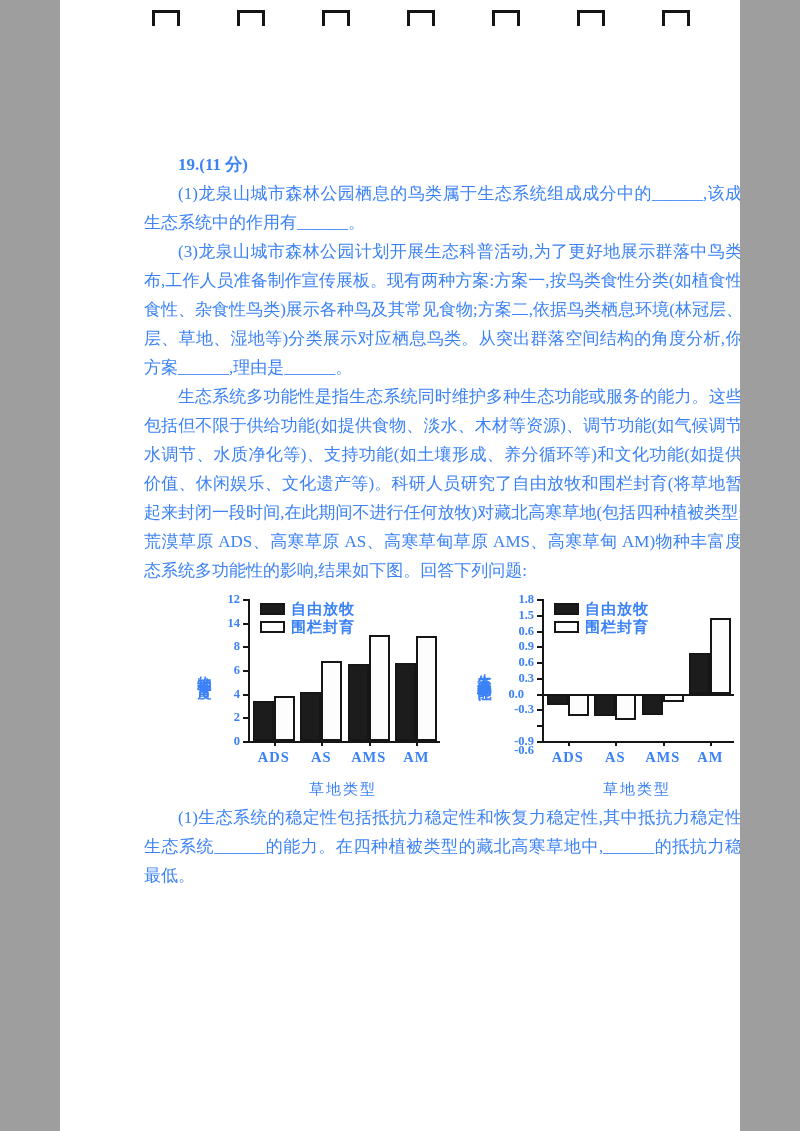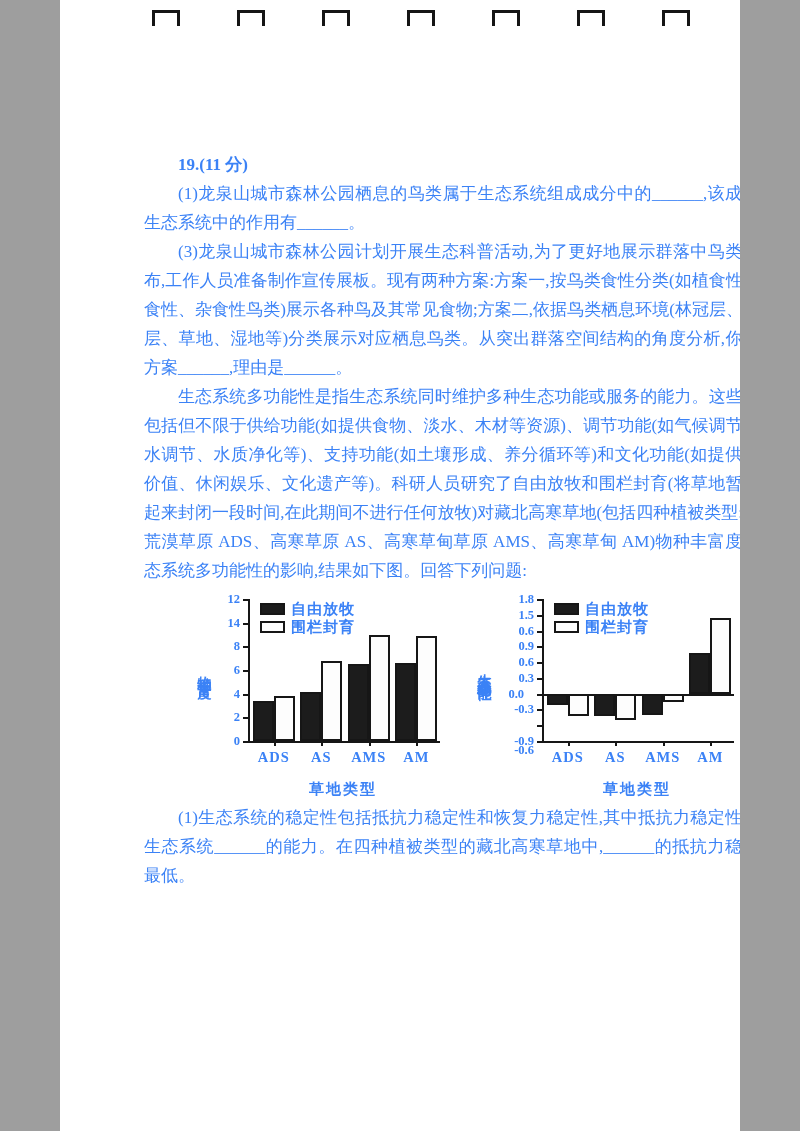--- a/index.html
+++ b/index.html
@@ -30,21 +30,21 @@
 
   
   .charts-row { display:flex; gap:14px; margin:6px 0 6px 52px; }
   .chart { position:relative; }
   .chart, .chart * { box-sizing:border-box; }
   .chart .ylab {
     position:absolute; display:flex; align-items:center; justify-content:center;
     writing-mode:vertical-rl; text-orientation:upright;
     font-weight:bold; font-size:14px; letter-spacing:2px; line-height:1;
   }
-  .chart .xlab { position:absolute; text-align:center; font-weight:bold; font-size:15px; letter-spacing:2px; }
+  .chart .xlab { position:absolute; text-align:center; font-weight:normal; font-size:15px; letter-spacing:2px; }
   .chart .axisL { position:absolute; border-left:2px solid #161616; }
   .chart .axisB { position:absolute; border-top:2px solid #161616; }
   .chart .zero  { position:absolute; border-top:2px solid #161616; }
   .chart .ytick { position:absolute; border-top:2px solid #161616; width:5px; }
   .chart .ytlab { position:absolute; text-align:right; font-weight:bold; font-size:12.5px; line-height:12px; }
   .chart .xtick { position:absolute; border-left:2px solid #161616; height:5px; }
   .chart .xtlab { position:absolute; text-align:center; font-weight:bold; font-size:14.5px; letter-spacing:1px; line-height:16px; }
   .chart .bar   { position:absolute; border:2px solid #161616; }
   .chart .legend { position:absolute; }
   .chart .legend-row { display:flex; align-items:center; height:18px; }

